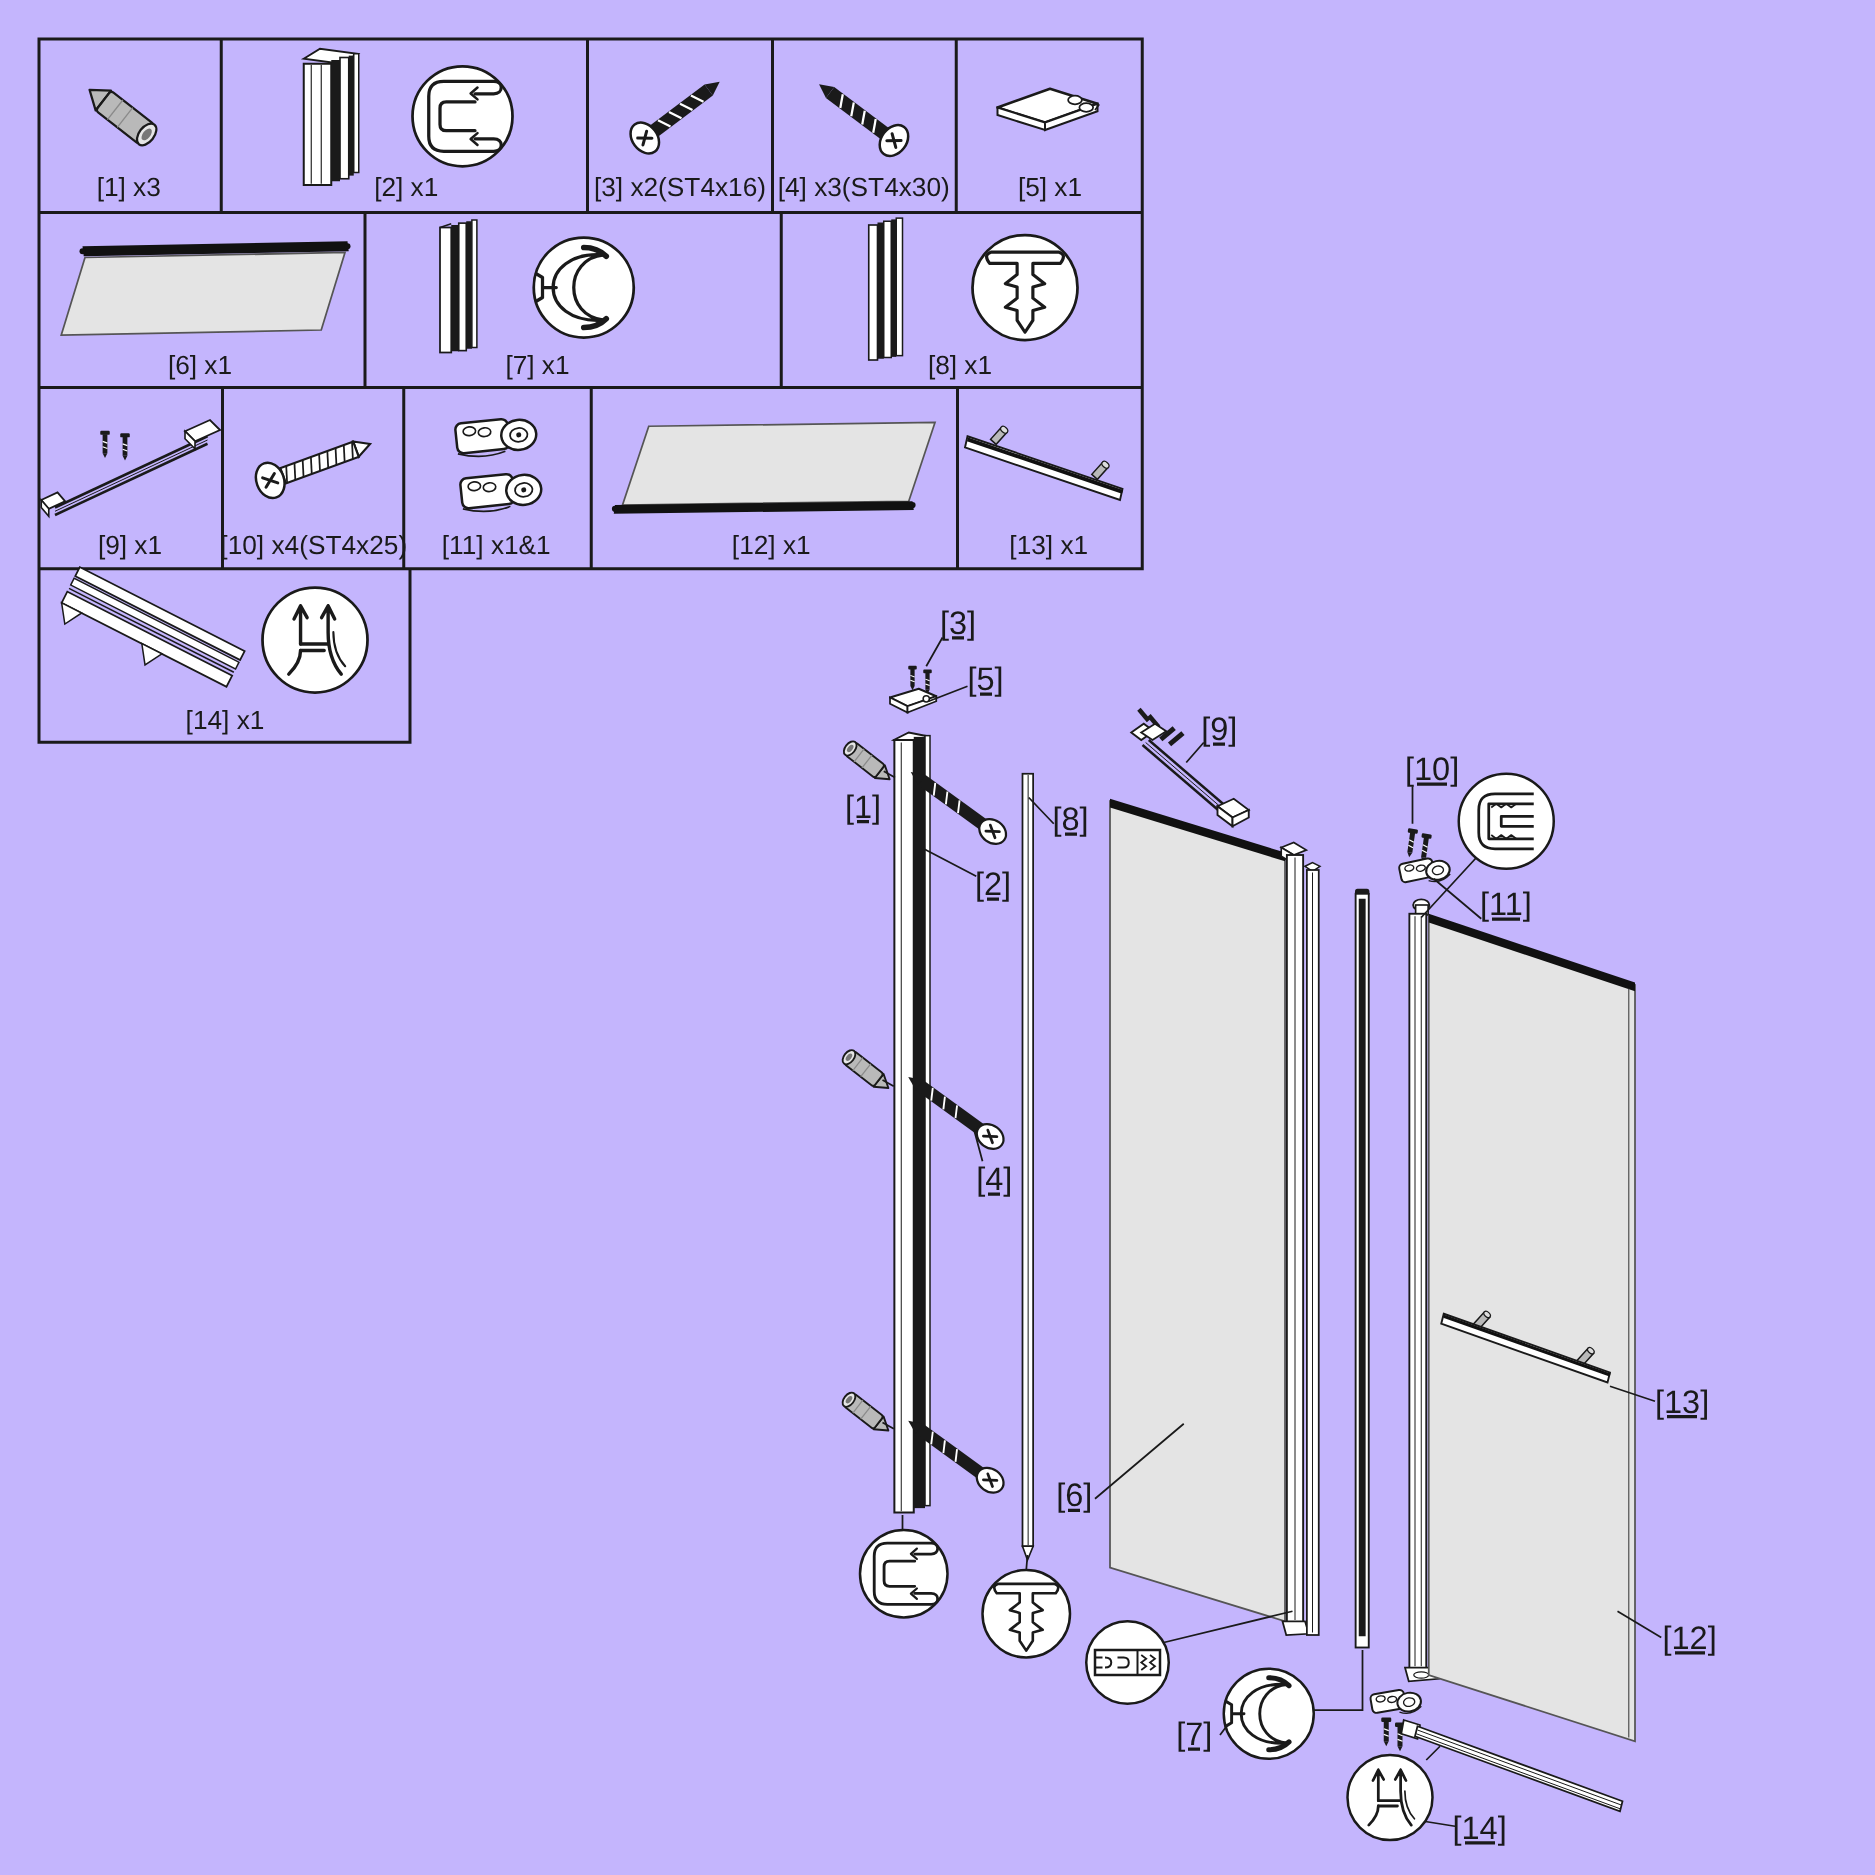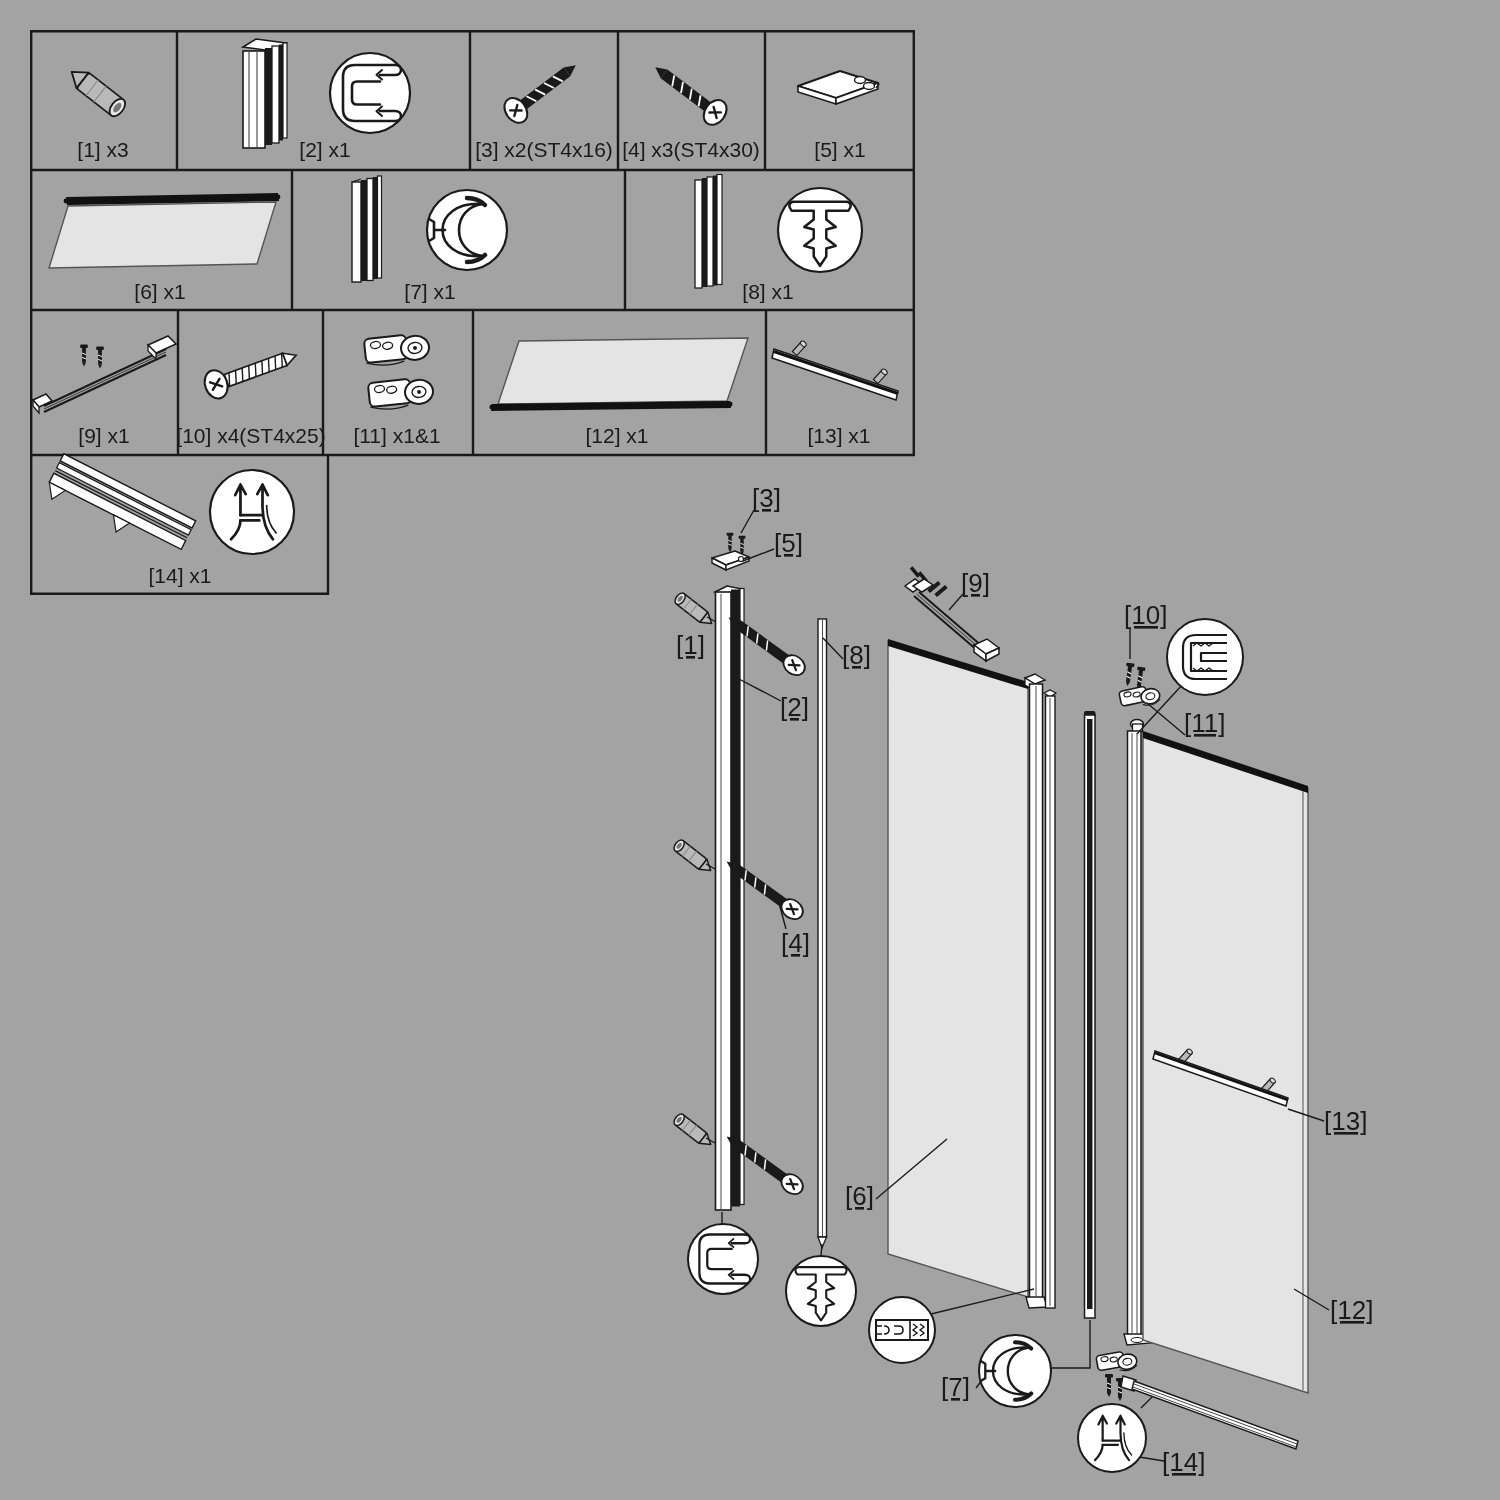--- a/index.html
+++ b/index.html
@@ -1,16 +1,16 @@
 <!DOCTYPE html>
 <html><head>
 <meta charset="utf-8">
 <style>
   html,body { margin:0; padding:0; background:#fff; }
-  .canvas { position:relative; width:1500px; height:1500px; background:#a3a3a3; overflow:hidden; }
+  .canvas { position:relative; width:1500px; height:1500px; background:#c4b5fd; overflow:hidden; }
   svg text { font-family:"Liberation Sans","DejaVu Sans",sans-serif; fill:#1a1a1a; }
   .tl { font-size:21px; text-anchor:middle; }
   .co { font-size:26px; text-decoration:underline; }
 </style>
 </head>
 <body>
 
 <div class="canvas">
 <svg width="1500" height="1500" viewBox="0 0 1500 1500">
 

